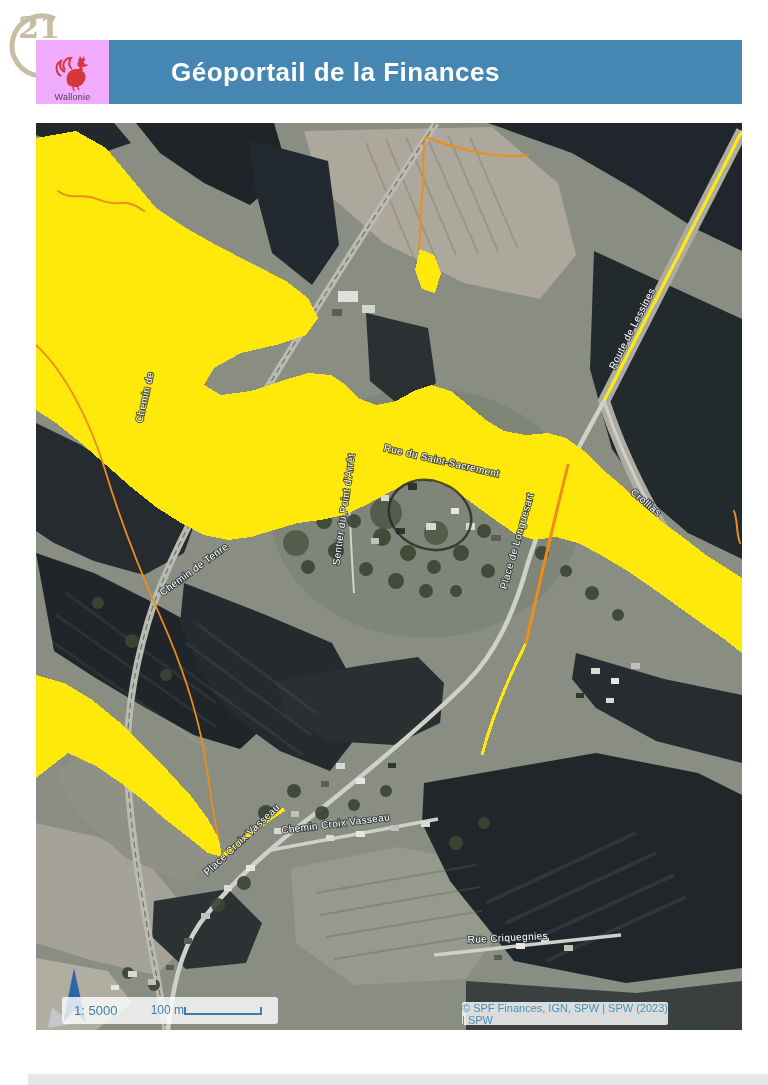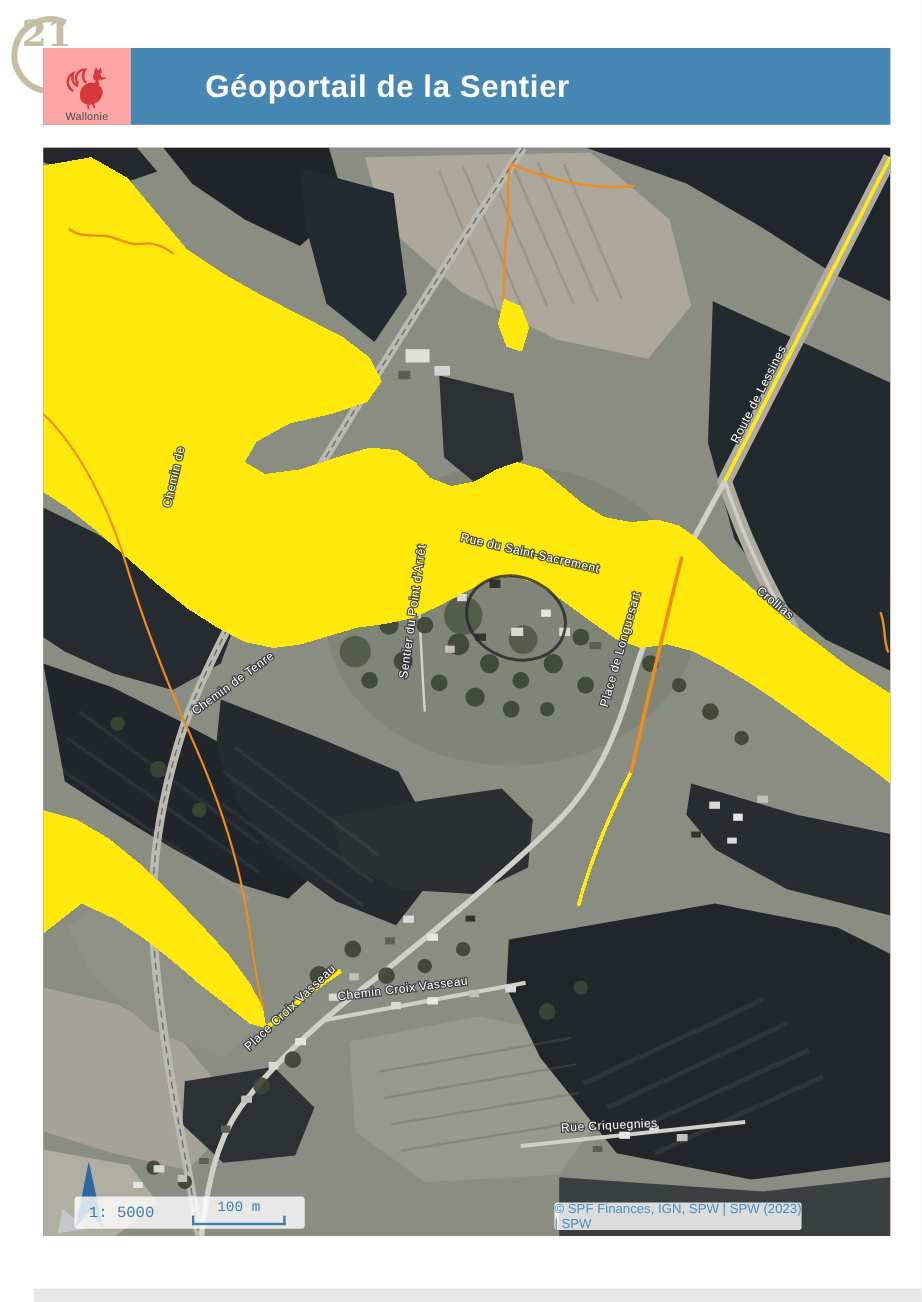--- a/index.html
+++ b/index.html
@@ -4,38 +4,38 @@
 <style>
   html,body{margin:0;padding:0;background:#fff;}
   .page{position:relative;width:768px;height:1085px;background:#ffffff;overflow:hidden;
         font-family:"Liberation Sans",sans-serif;}
   
   .stamp{position:absolute;left:6px;top:8px;z-index:1;}
   .stamp text{font-family:"DejaVu Serif",serif;font-weight:bold;font-size:30px;fill:#c6bda2;}
   
   .header{position:absolute;left:36px;top:40px;width:706px;height:64px;background:#4587b2;
           z-index:2;display:flex;align-items:stretch;}
-  .logo-box{width:73px;background:#fca5a5;display:flex;flex-direction:column;align-items:center;
+  .logo-box{width:73px;background:#f0abfc;display:flex;flex-direction:column;align-items:center;
             justify-content:flex-end;padding-bottom:2px;}
   .logo-text{font-size:9px;color:#4a4a4a;letter-spacing:.2px;line-height:10px;}
   .header-title{align-self:center;margin-left:62px;color:#ffffff;font-size:26px;font-weight:bold;
                 letter-spacing:.5px;}
   
   .map{position:absolute;left:36px;top:123px;width:706px;height:907px;overflow:hidden;
        background:#8a8d82;}
   .map svg.mapart{position:absolute;left:0;top:0;}
   .street-label{fill:#ffffff;font-family:"Liberation Sans",sans-serif;font-size:10px;
                 letter-spacing:.4px;text-anchor:middle;paint-order:stroke;
                 stroke:rgba(40,45,50,.8);stroke-width:2px;}
   
-  .scale-box{position:absolute;left:26px;top:874px;width:192px;height:27px;
+  .scale-box{position:absolute;left:26px;top:874px;width:216px;height:27px;
              background:rgba(255,255,255,.8);border-radius:3px;display:flex;align-items:center;
-             z-index:3;font-family:Liberation Mono, monospace;}
+             z-index:3;}
   .scale-text{margin-left:12px;color:#3f80ab;font-size:13px;}
-  .scale-bar{margin-left:auto;margin-right:16px;display:flex;flex-direction:column;align-items:center;}
+  .scale-bar{margin-left:auto;margin-right:16px;display:flex;flex-direction:row;align-items:center;}
   .scale-bar-label{color:#3f80ab;font-size:12px;line-height:11px;}
   .bracket{width:74px;height:6px;border-left:2px solid #3f80ab;border-right:2px solid #3f80ab;
            border-bottom:2px solid #3f80ab;margin-top:1px;}
   
   .attribution{position:absolute;left:426px;top:879px;width:206px;height:23px;
                background:rgba(255,255,255,.82);color:#4a90bb;font-size:11px;
                display:flex;align-items:center;justify-content:center;z-index:3;border-radius:2px;}
   
   .bottom-strip{position:absolute;left:28px;top:1074px;width:740px;height:11px;background:#e7e7e7;}
 </style>
@@ -57,21 +57,21 @@
         <path d="M16,30 C14,22 20,16 26,17 C33,18 36,23 34,28 C32,33 27,36 22,35 C18,34 16,32 16,30 Z" fill="#d6373d"></path>
         <path d="M26,19 L31,13 L30,20 Z" fill="#d6373d"></path>
         <circle cx="30" cy="12" r="3.5" fill="#d6373d"></circle>
         <path d="M27,9 l2,-5 l2,3 l2,-3 l1,5 z" fill="#d6373d"></path>
         <path d="M33,12 l5,1 l-5,2 z" fill="#d6373d"></path>
         <path d="M31,15 l1,4 l-3,-1 z" fill="#d6373d"></path>
         <path d="M22,35 l1,4 M26,34 l2,4" stroke="#d6373d" stroke-width="1.5"></path>
       </svg>
       <div class="logo-text">Wallonie</div>
     </div>
-    <div class="header-title">Géoportail de la Sentier</div>
+    <div class="header-title">Géoportail de la Finances</div>
   </div>
 
   <div class="map">
     <svg class="mapart" width="706" height="907" viewBox="0 0 706 907">
 
       <rect x="0" y="0" width="706" height="907" fill="#8a8d82"></rect>
 
       <g>
         <polygon points="268,8 456,4 522,60 540,132 504,176 428,160 348,120 284,64" fill="#aca89b"></polygon>
         <polygon points="0,700 62,714 112,740 142,776 152,820 120,852 58,838 0,820" fill="#a5a298"></polygon>

